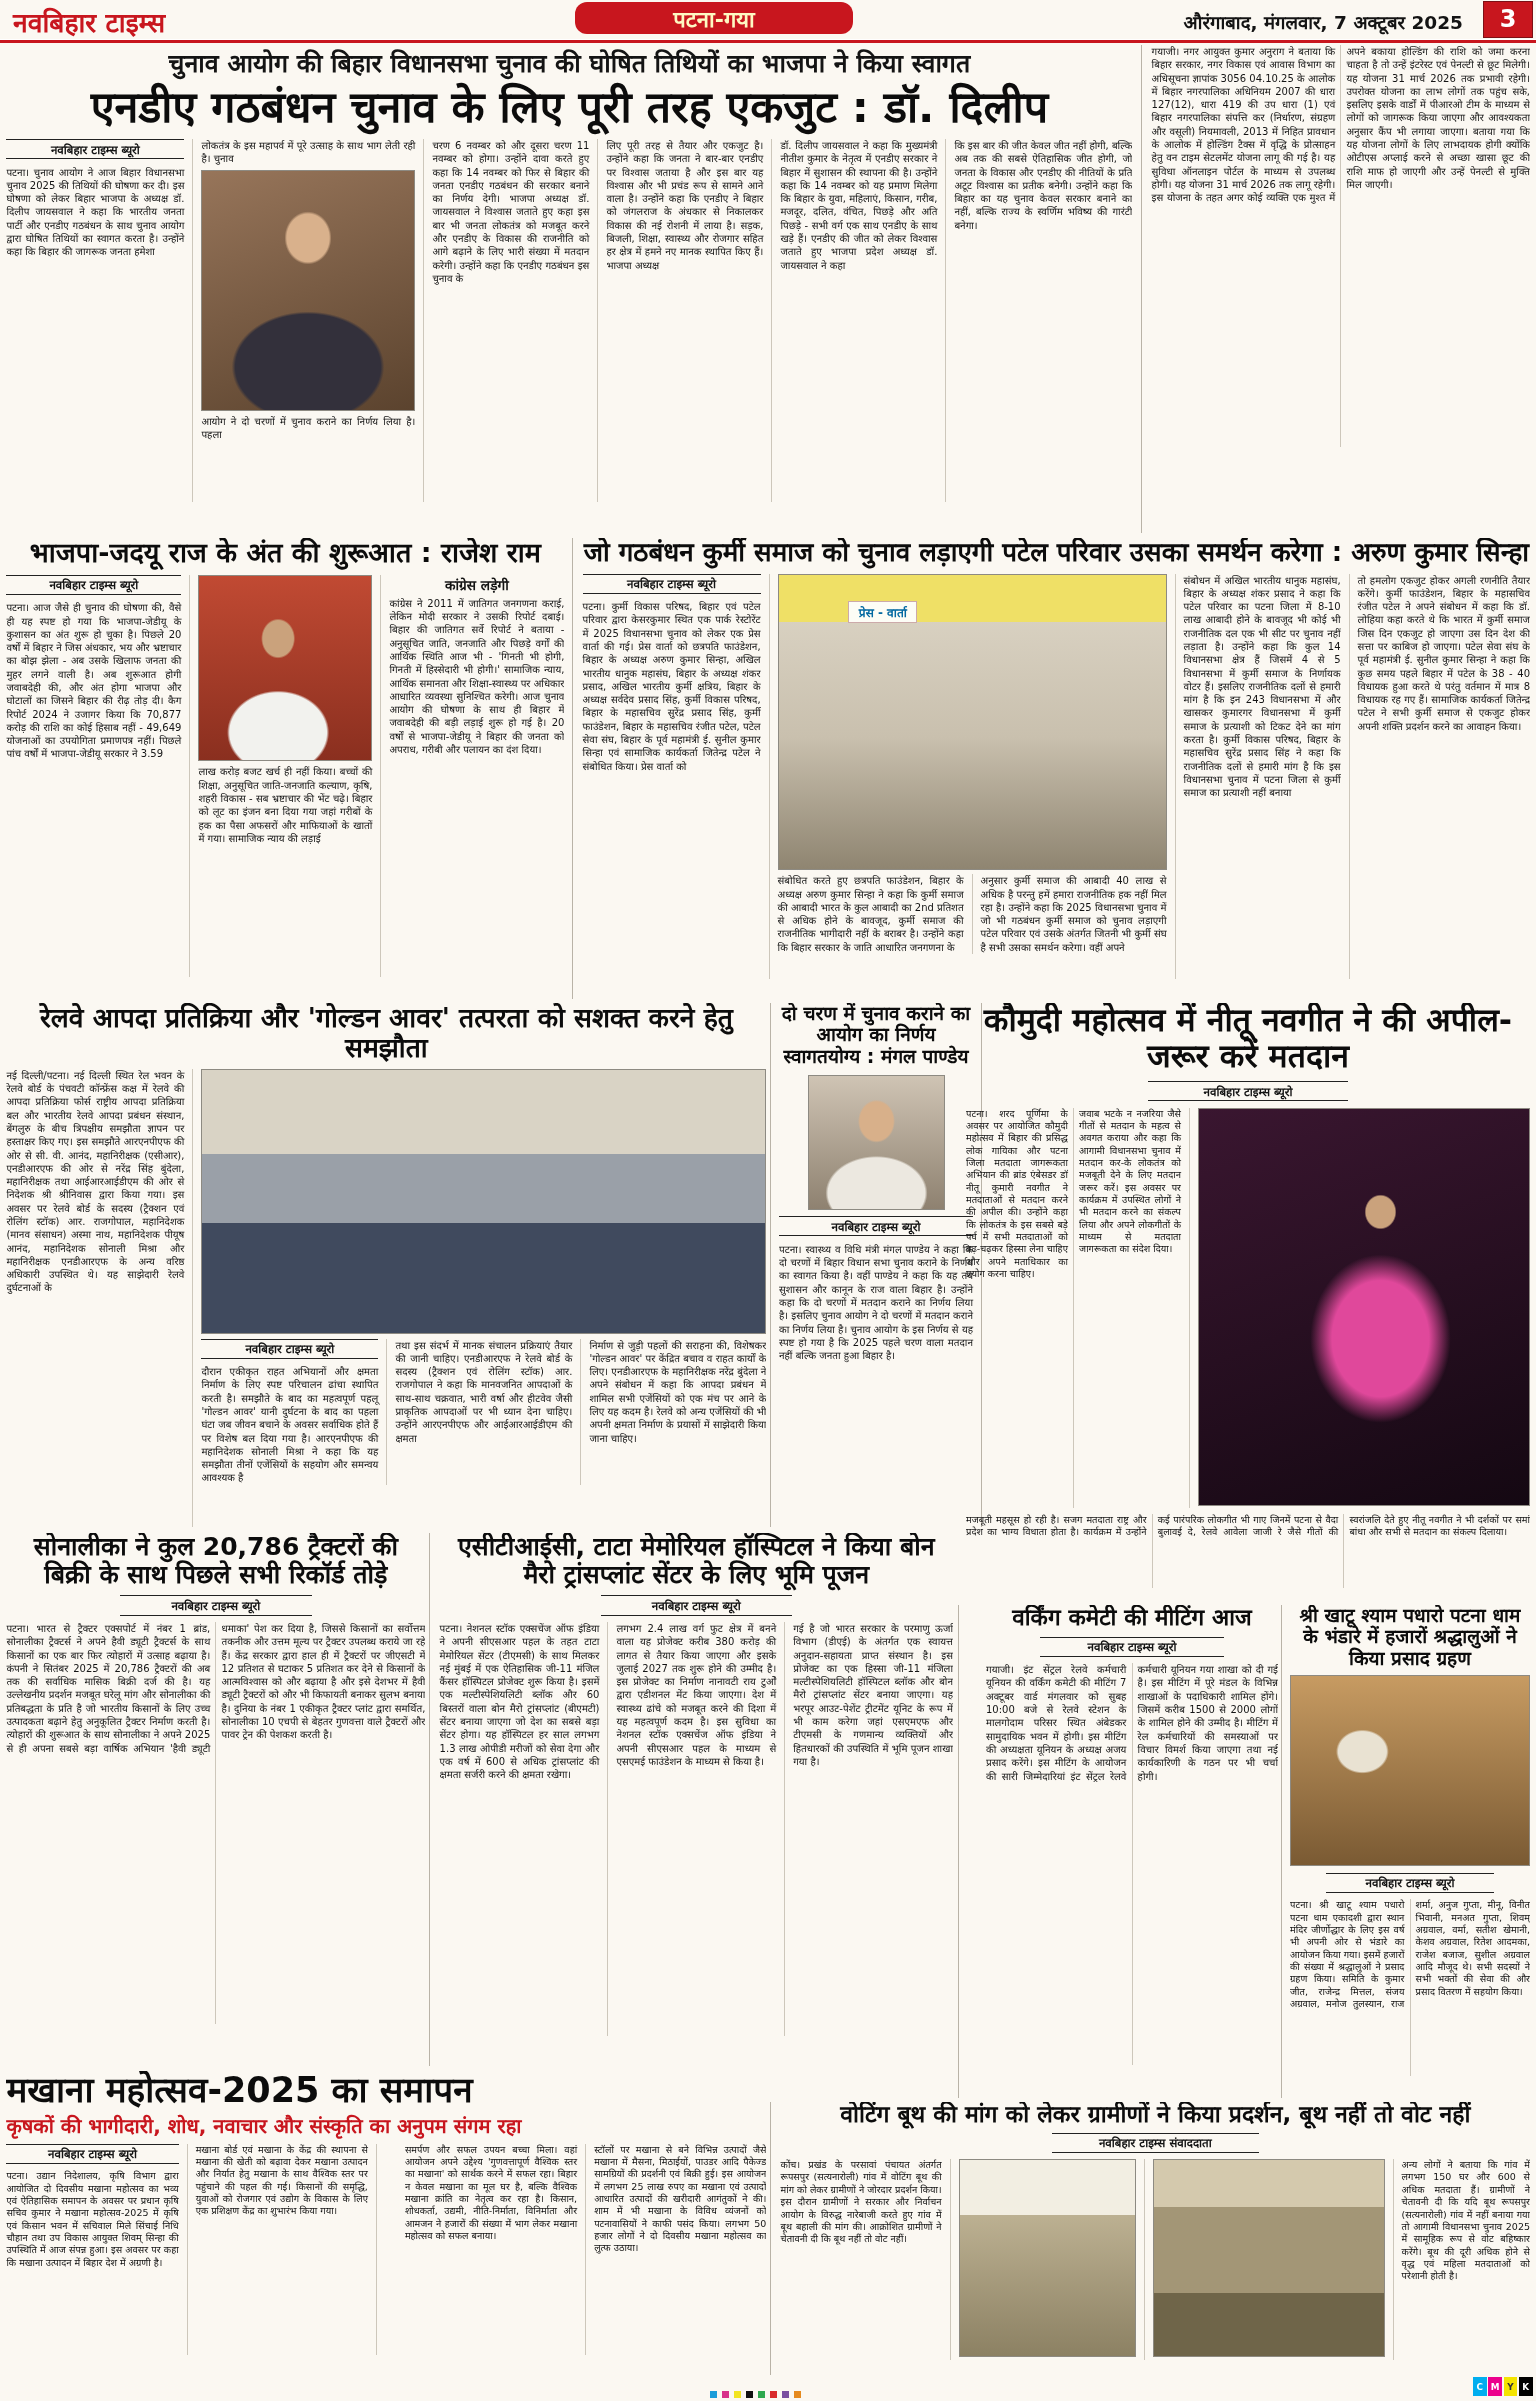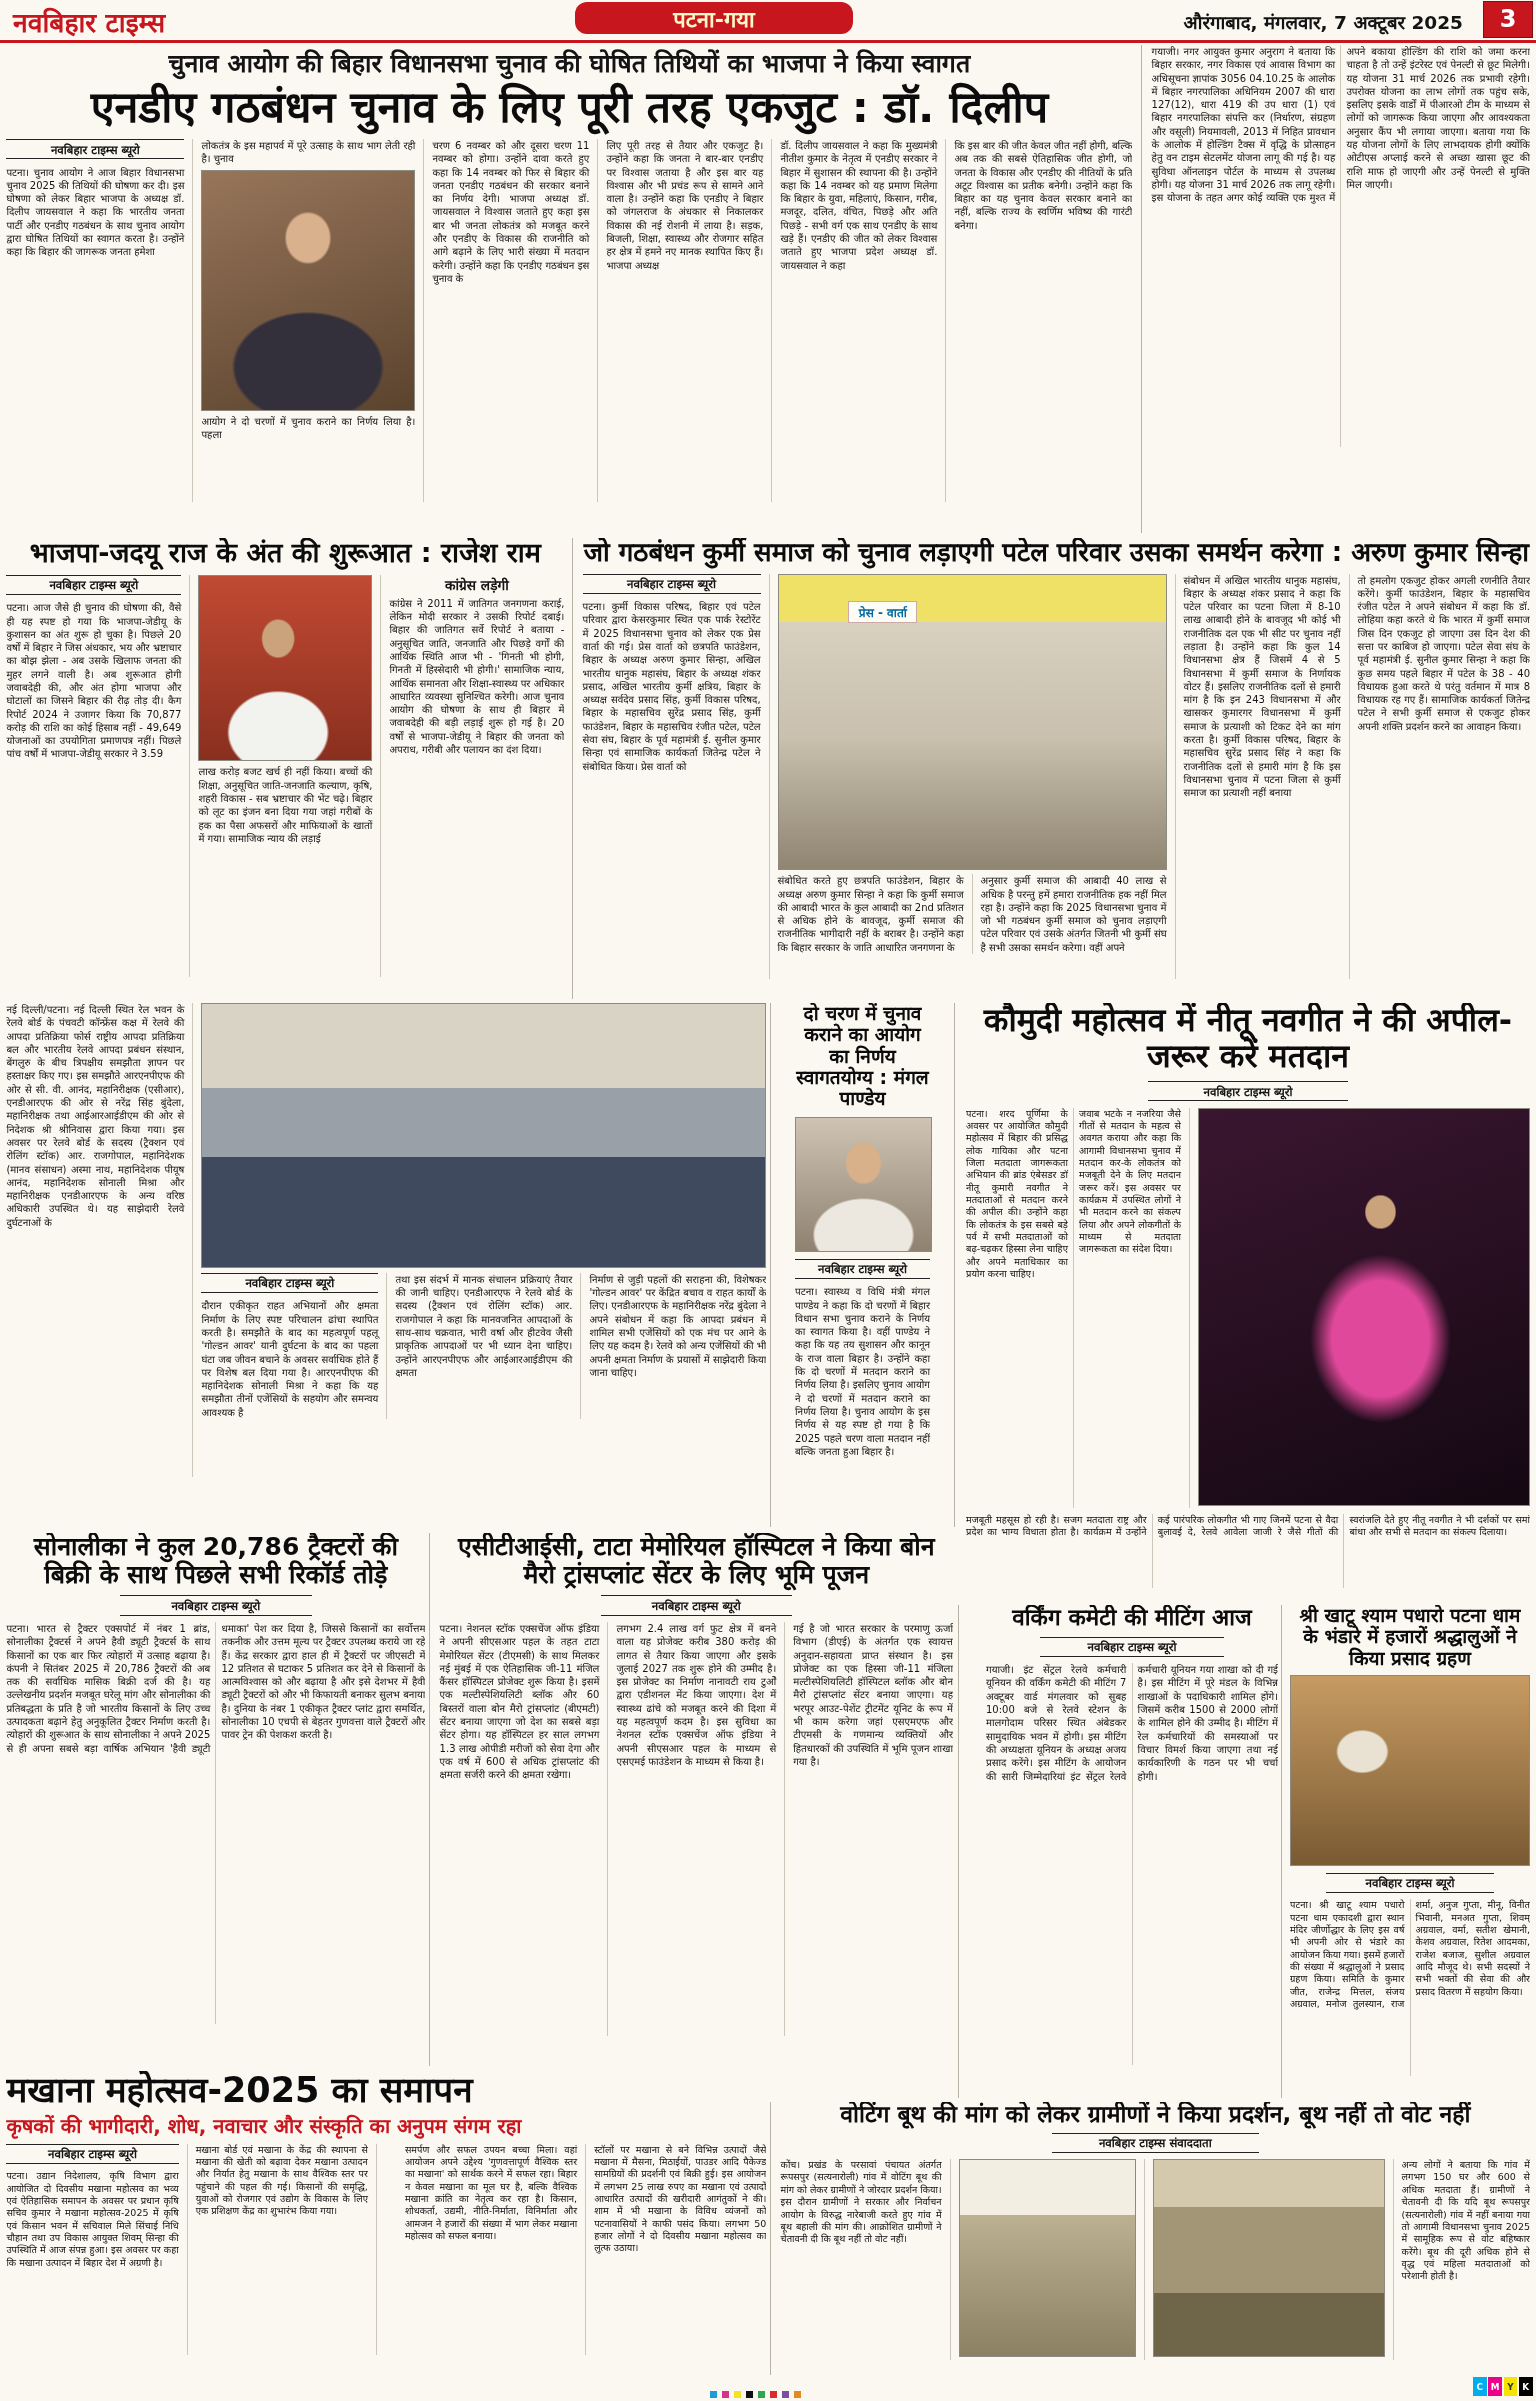--- a/index.html
+++ b/index.html
@@ -123,39 +123,40 @@
       <div style="flex:0 0 166px;">
           <p class="bt">संबोधन में अखिल भारतीय धानुक महासंघ, बिहार के अध्यक्ष शंकर प्रसाद ने कहा कि पटेल परिवार का पटना जिला में 8-10 लाख आबादी होने के बावजूद भी कोई भी राजनीतिक दल एक भी सीट पर चुनाव नहीं लड़ाता है। उन्होंने कहा कि कुल 14 विधानसभा क्षेत्र हैं जिसमें 4 से 5 विधानसभा में कुर्मी समाज के निर्णायक वोटर हैं। इसलिए राजनीतिक दलों से हमारी मांग है कि इन 243 विधानसभा में और खासकर कुमारगर विधानसभा में कुर्मी समाज के प्रत्याशी को टिकट देने का मांग करता है। कुर्मी विकास परिषद, बिहार के महासचिव सुरेंद्र प्रसाद सिंह ने कहा कि राजनीतिक दलों से हमारी मांग है कि इस विधानसभा चुनाव में पटना जिला से कुर्मी समाज का प्रत्याशी नहीं बनाया</p>
         </div>
       <div style="flex:1 1 auto;">
           <p class="bt">तो हमलोग एकजुट होकर अगली रणनीति तैयार करेंगे। कुर्मी फाउंडेशन, बिहार के महासचिव रंजीत पटेल ने अपने संबोधन में कहा कि डॉ. लोहिया कहा करते थे कि भारत में कुर्मी समाज जिस दिन एकजुट हो जाएगा उस दिन देश की सत्ता पर काबिज हो जाएगा। पटेल सेवा संघ के पूर्व महामंत्री ई. सुनील कुमार सिन्हा ने कहा कि कुछ समय पहले बिहार में पटेल के 38 - 40 विधायक हुआ करते थे परंतु वर्तमान में मात्र 8 विधायक रह गए हैं। सामाजिक कार्यकर्ता जितेन्द्र पटेल ने सभी कुर्मी समाज से एकजुट होकर अपनी शक्ति प्रदर्शन करने का आवाहन किया।</p>
         </div>
     </div>
   </section>
 
   <section class="art" style="left:6.4px;top:1003px;width:760px;height:524px;">
+    <h2 class="hl" style="font-size:26.5px;margin-bottom:6.4px;">रेलवे आपदा प्रतिक्रिया और 'गोल्डन आवर' तत्परता को सशक्त करने हेतु समझौता</h2>
     <div class="flexrow" style="height:474px;">
       <div style="flex:0 0 178px;">
         <p class="bt">नई दिल्ली/पटना। नई दिल्ली स्थित रेल भवन के रेलवे बोर्ड के पंचवटी कॉन्फ्रेंस कक्ष में रेलवे की आपदा प्रतिक्रिया फोर्स राष्ट्रीय आपदा प्रतिक्रिया बल और भारतीय रेलवे आपदा प्रबंधन संस्थान, बेंगलुरु के बीच त्रिपक्षीय समझौता ज्ञापन पर हस्ताक्षर किए गए। इस समझौते आरएनपीएफ की ओर से सी. वी. आनंद, महानिरीक्षक (एसीआर), एनडीआरएफ की ओर से नरेंद्र सिंह बुंदेला, महानिरीक्षक तथा आईआरआईडीएम की ओर से निदेशक श्री श्रीनिवास द्वारा किया गया। इस अवसर पर रेलवे बोर्ड के सदस्य (ट्रैक्शन एवं रोलिंग स्टॉक) आर. राजगोपाल, महानिदेशक (मानव संसाधन) अस्मा नाथ, महानिदेशक पीयूष आनंद, महानिदेशक सोनाली मिश्रा और महानिरीक्षक एनडीआरएफ के अन्य वरिष्ठ अधिकारी उपस्थित थे। यह साझेदारी रेलवे दुर्घटनाओं के</p>
       </div>
       <div style="flex:1 1 auto;">
         <div class="photo ph-rail" style="width:100%;height:265px;"></div>
         <div class="flexrow" style="margin-top:4.8px;">
           <div style="flex:1;">
             <span class="byline">नवबिहार टाइम्स ब्यूरो</span>
             <p class="bt">दौरान एकीकृत राहत अभियानों और क्षमता निर्माण के लिए स्पष्ट परिचालन ढांचा स्थापित करती है। समझौते के बाद का महत्वपूर्ण पहलू 'गोल्डन आवर' यानी दुर्घटना के बाद का पहला घंटा जब जीवन बचाने के अवसर सर्वाधिक होते हैं पर विशेष बल दिया गया है। आरएनपीएफ की महानिदेशक सोनाली मिश्रा ने कहा कि यह समझौता तीनों एजेंसियों के सहयोग और समन्वय आवश्यक है</p>
           </div>
           <p class="bt" style="flex:1;">तथा इस संदर्भ में मानक संचालन प्रक्रियाएं तैयार की जानी चाहिए। एनडीआरएफ ने रेलवे बोर्ड के सदस्य (ट्रैक्शन एवं रोलिंग स्टॉक) आर. राजगोपाल ने कहा कि मानवजनित आपदाओं के साथ-साथ चक्रवात, भारी वर्षा और हीटवेव जैसी प्राकृतिक आपदाओं पर भी ध्यान देना चाहिए। उन्होंने आरएनपीएफ और आईआरआईडीएम की क्षमता</p>
           <p class="bt" style="flex:1;">निर्माण से जुड़ी पहलों की सराहना की, विशेषकर 'गोल्डन आवर' पर केंद्रित बचाव व राहत कार्यों के लिए। एनडीआरएफ के महानिरीक्षक नरेंद्र बुंदेला ने अपने संबोधन में कहा कि आपदा प्रबंधन में शामिल सभी एजेंसियों को एक मंच पर आने के लिए यह कदम है। रेलवे को अन्य एजेंसियों की भी अपनी क्षमता निर्माण के प्रयासों में साझेदारी किया जाना चाहिए।</p>
         </div>
       </div>
     </div>
   </section>
 
-  <section class="art bl" style="left:770px;top:1003px;width:185px;height:524px;padding:0 24px;border-right:0.8px solid #b9b3a7;">
+  <section class="art bl" style="left:770px;top:1003px;width:212px;height:524px;padding:0 8px;border-right:0.8px solid #b9b3a7;">
     <h2 class="hl" style="font-size:19px;margin-bottom:8px;">दो चरण में चुनाव कराने का आयोग का निर्णय स्वागतयोग्य : मंगल पाण्डेय</h2>
     <div class="photo ph-mangal" style="width:137px;height:135px;margin:0 auto 6.4px;"></div>
     <span class="byline">नवबिहार टाइम्स ब्यूरो</span>
     <p class="bt">पटना। स्वास्थ्य व विधि मंत्री मंगल पाण्डेय ने कहा कि दो चरणों में बिहार विधान सभा चुनाव कराने के निर्णय का स्वागत किया है। वहीं पाण्डेय ने कहा कि यह तय सुशासन और कानून के राज वाला बिहार है। उन्होंने कहा कि दो चरणों में मतदान कराने का निर्णय लिया है। इसलिए चुनाव आयोग ने दो चरणों में मतदान कराने का निर्णय लिया है। चुनाव आयोग के इस निर्णय से यह स्पष्ट हो गया है कि 2025 पहले चरण वाला मतदान नहीं बल्कि जनता हुआ बिहार है।</p>
   </section>
 
   <section class="art" style="left:958px;top:1003px;width:572px;height:598px;padding-left:8px;">
     <h2 class="hl" style="font-size:32px;margin-bottom:6.4px;">कौमुदी महोत्सव में नीतू नवगीत ने की अपील- जरूर करें मतदान</h2>
     <span class="byline" style="width:193px;margin:0 auto 6.4px;">नवबिहार टाइम्स ब्यूरो</span>
     <div class="flexrow" style="height:400px;">

